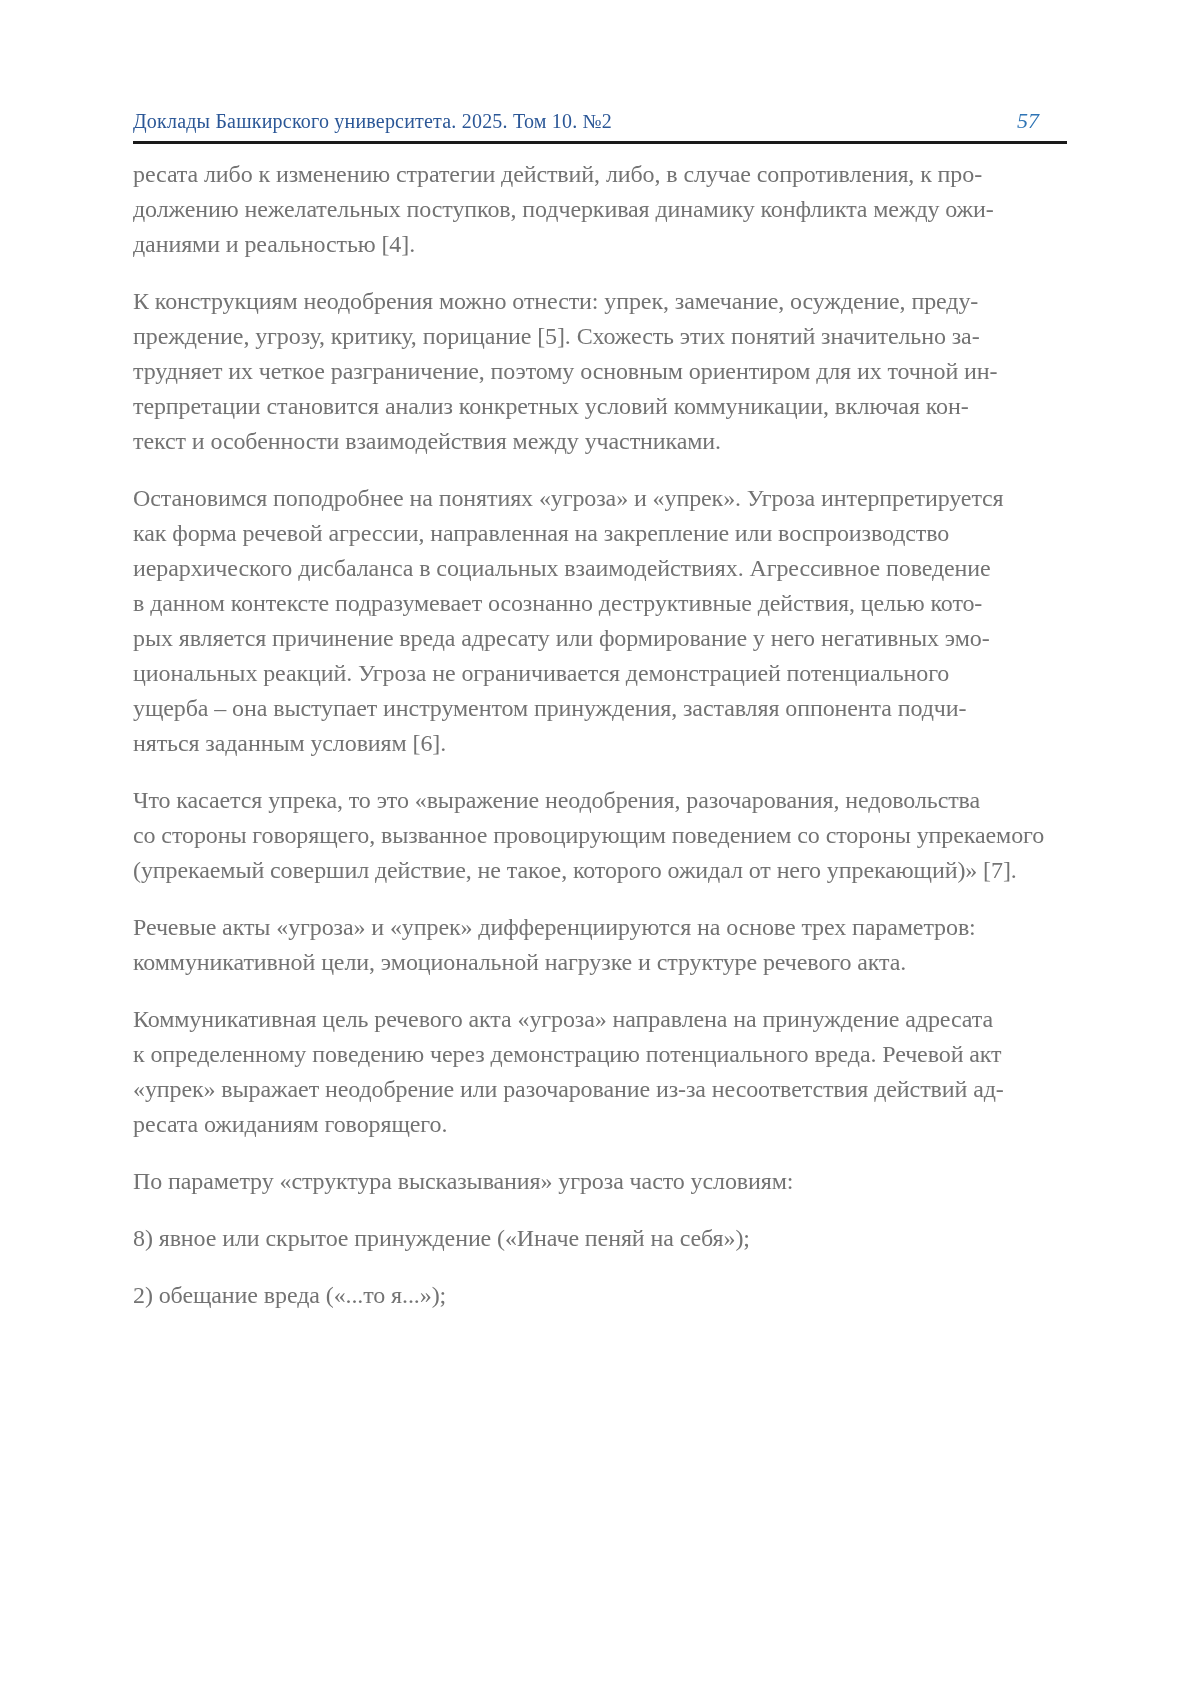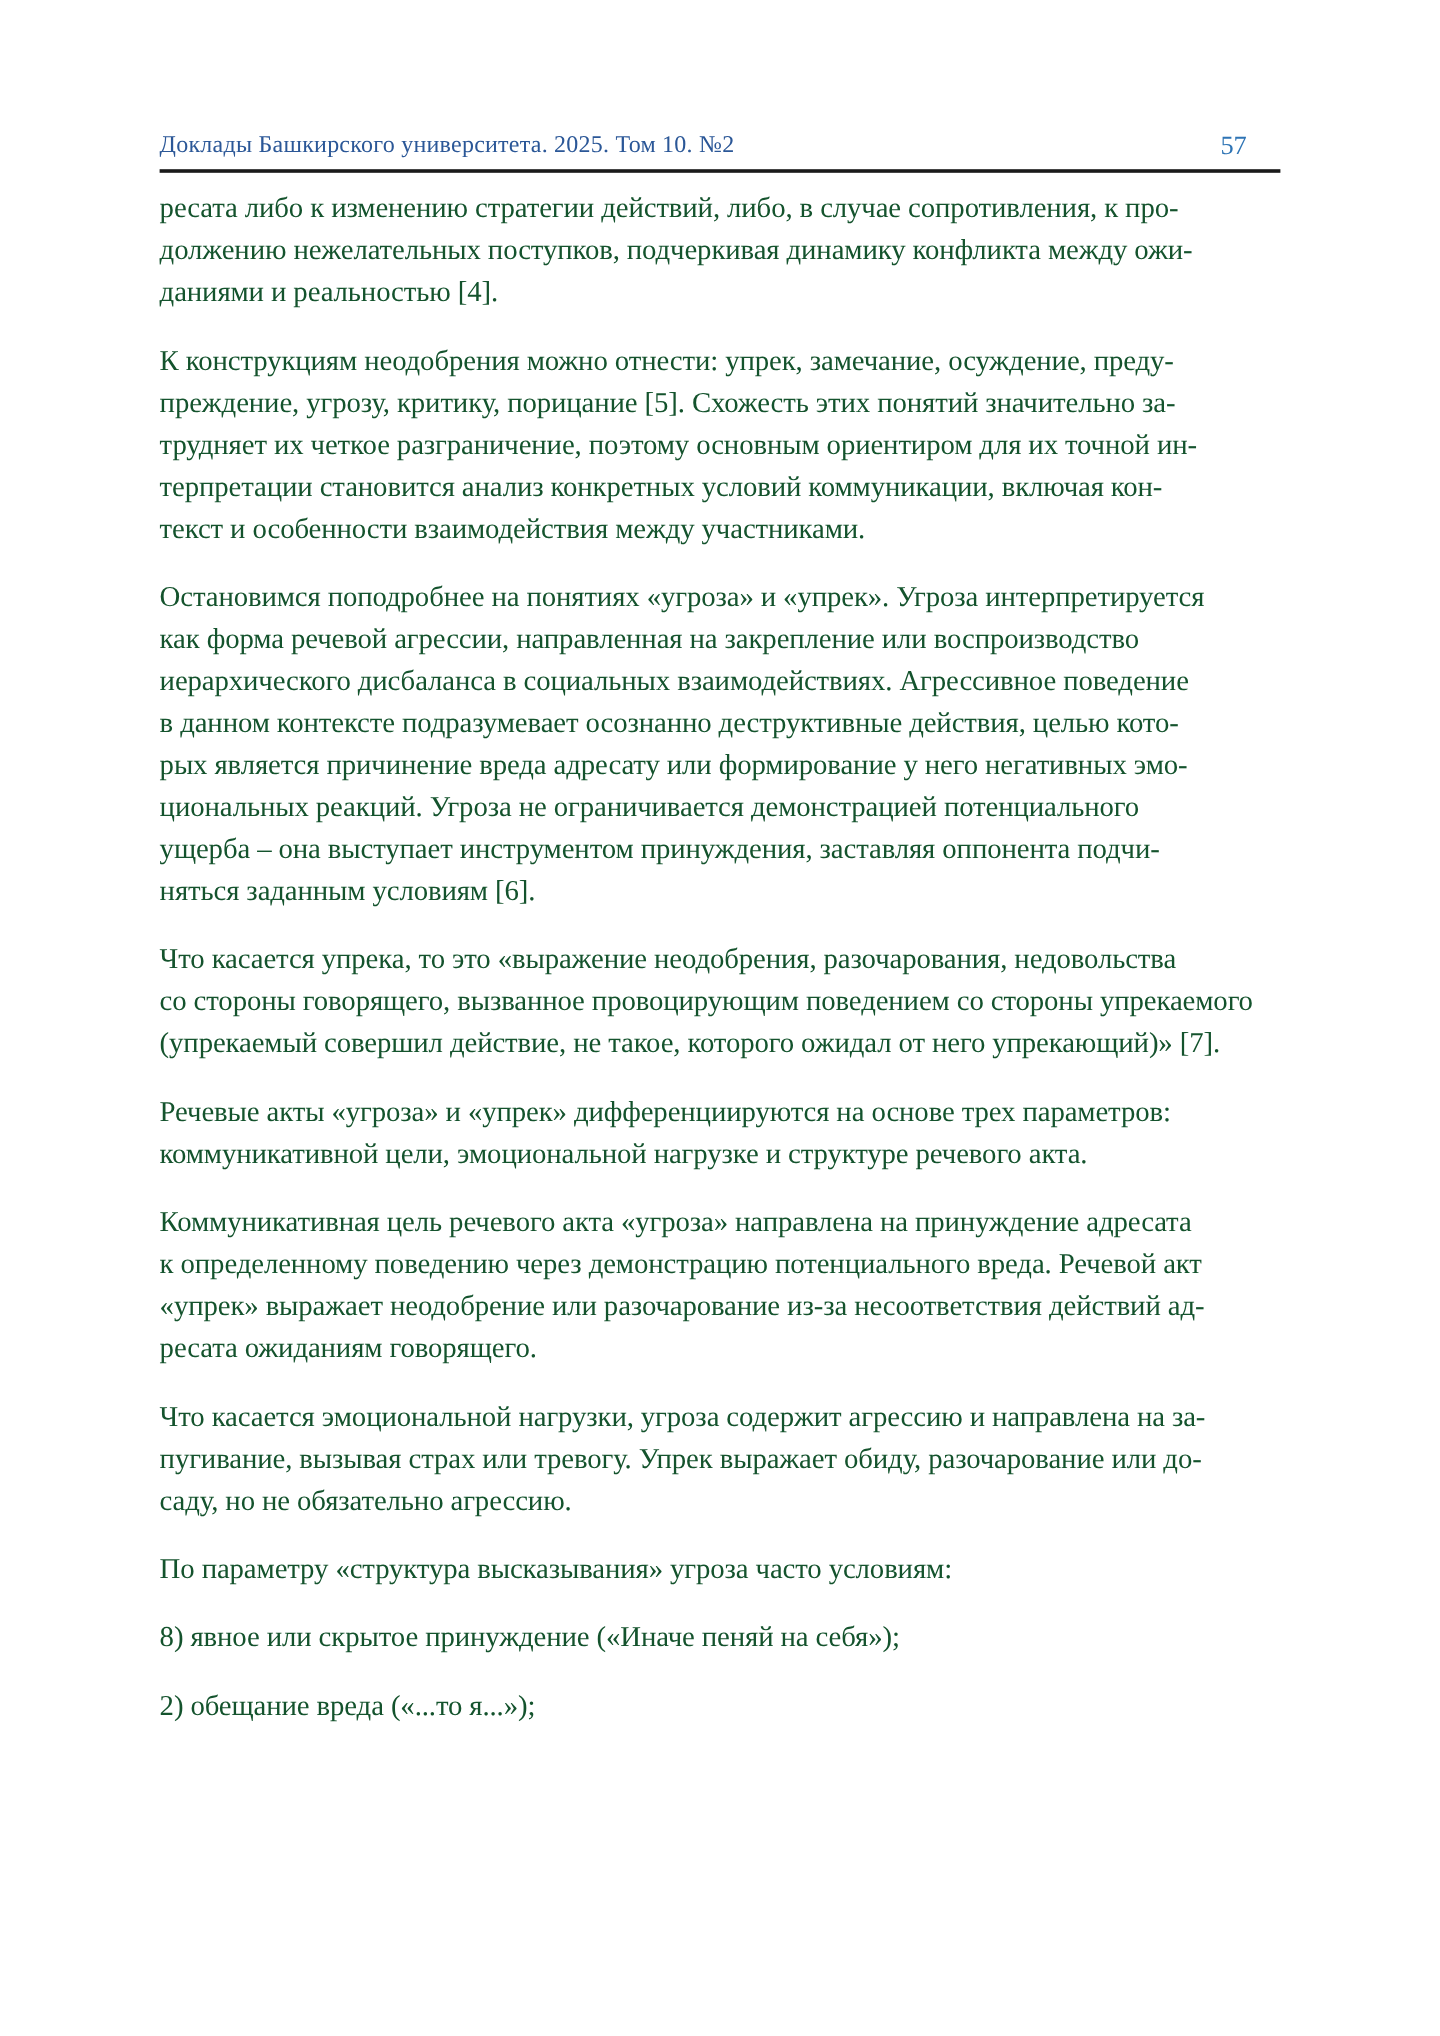--- a/index.html
+++ b/index.html
@@ -27,37 +27,38 @@
   }
   .journal-title {
     font-size: 20px;
     line-height: 26px;
     color: #2b5797;
     letter-spacing: 0.2px;
   }
   .page-number {
     font-size: 22px;
     line-height: 26px;
+    font-style: italic;
     color: #2e74b5;
     padding-right: 28px;
   }
   .rule {
     position: absolute;
     top: 141px;
     left: 133px;
     width: 934px;
     height: 3px;
     background: #1a1a1a;
   }
   .content {
     position: absolute;
     top: 157px;
     left: 133px;
     width: 944px;
-    color: #14532d;
+    color: #737373;
   }
   .content p {
     margin: 0 0 22px 0;
     font-size: 24px;
     line-height: 35px;
     letter-spacing: -0.1px;
     white-space: pre-line;
     text-align: left;
   }
 </style>
@@ -92,21 +93,18 @@
 няться заданным условиям [6].</p>
     <p>Что касается упрека, то это «выражение неодобрения, разочарования, недовольства
 со стороны говорящего, вызванное провоцирующим поведением со стороны упрекаемого
 (упрекаемый совершил действие, не такое, которого ожидал от него упрекающий)» [7].</p>
     <p>Речевые акты «угроза» и «упрек» дифференциируются на основе трех параметров:
 коммуникативной цели, эмоциональной нагрузке и структуре речевого акта.</p>
     <p>Коммуникативная цель речевого акта «угроза» направлена на принуждение адресата
 к определенному поведению через демонстрацию потенциального вреда. Речевой акт
 «упрек» выражает неодобрение или разочарование из-за несоответствия действий ад-
 ресата ожиданиям говорящего.</p>
-    <p>Что касается эмоциональной нагрузки, угроза содержит агрессию и направлена на за-
-пугивание, вызывая страх или тревогу. Упрек выражает обиду, разочарование или до-
-саду, но не обязательно агрессию.</p>
     <p>По параметру «структура высказывания» угроза часто условиям:</p>
     <p>8) явное или скрытое принуждение («Иначе пеняй на себя»);</p>
     <p>2) обещание вреда («...то я...»);</p>
   </div>
 
 </div>
 
 </body></html>

